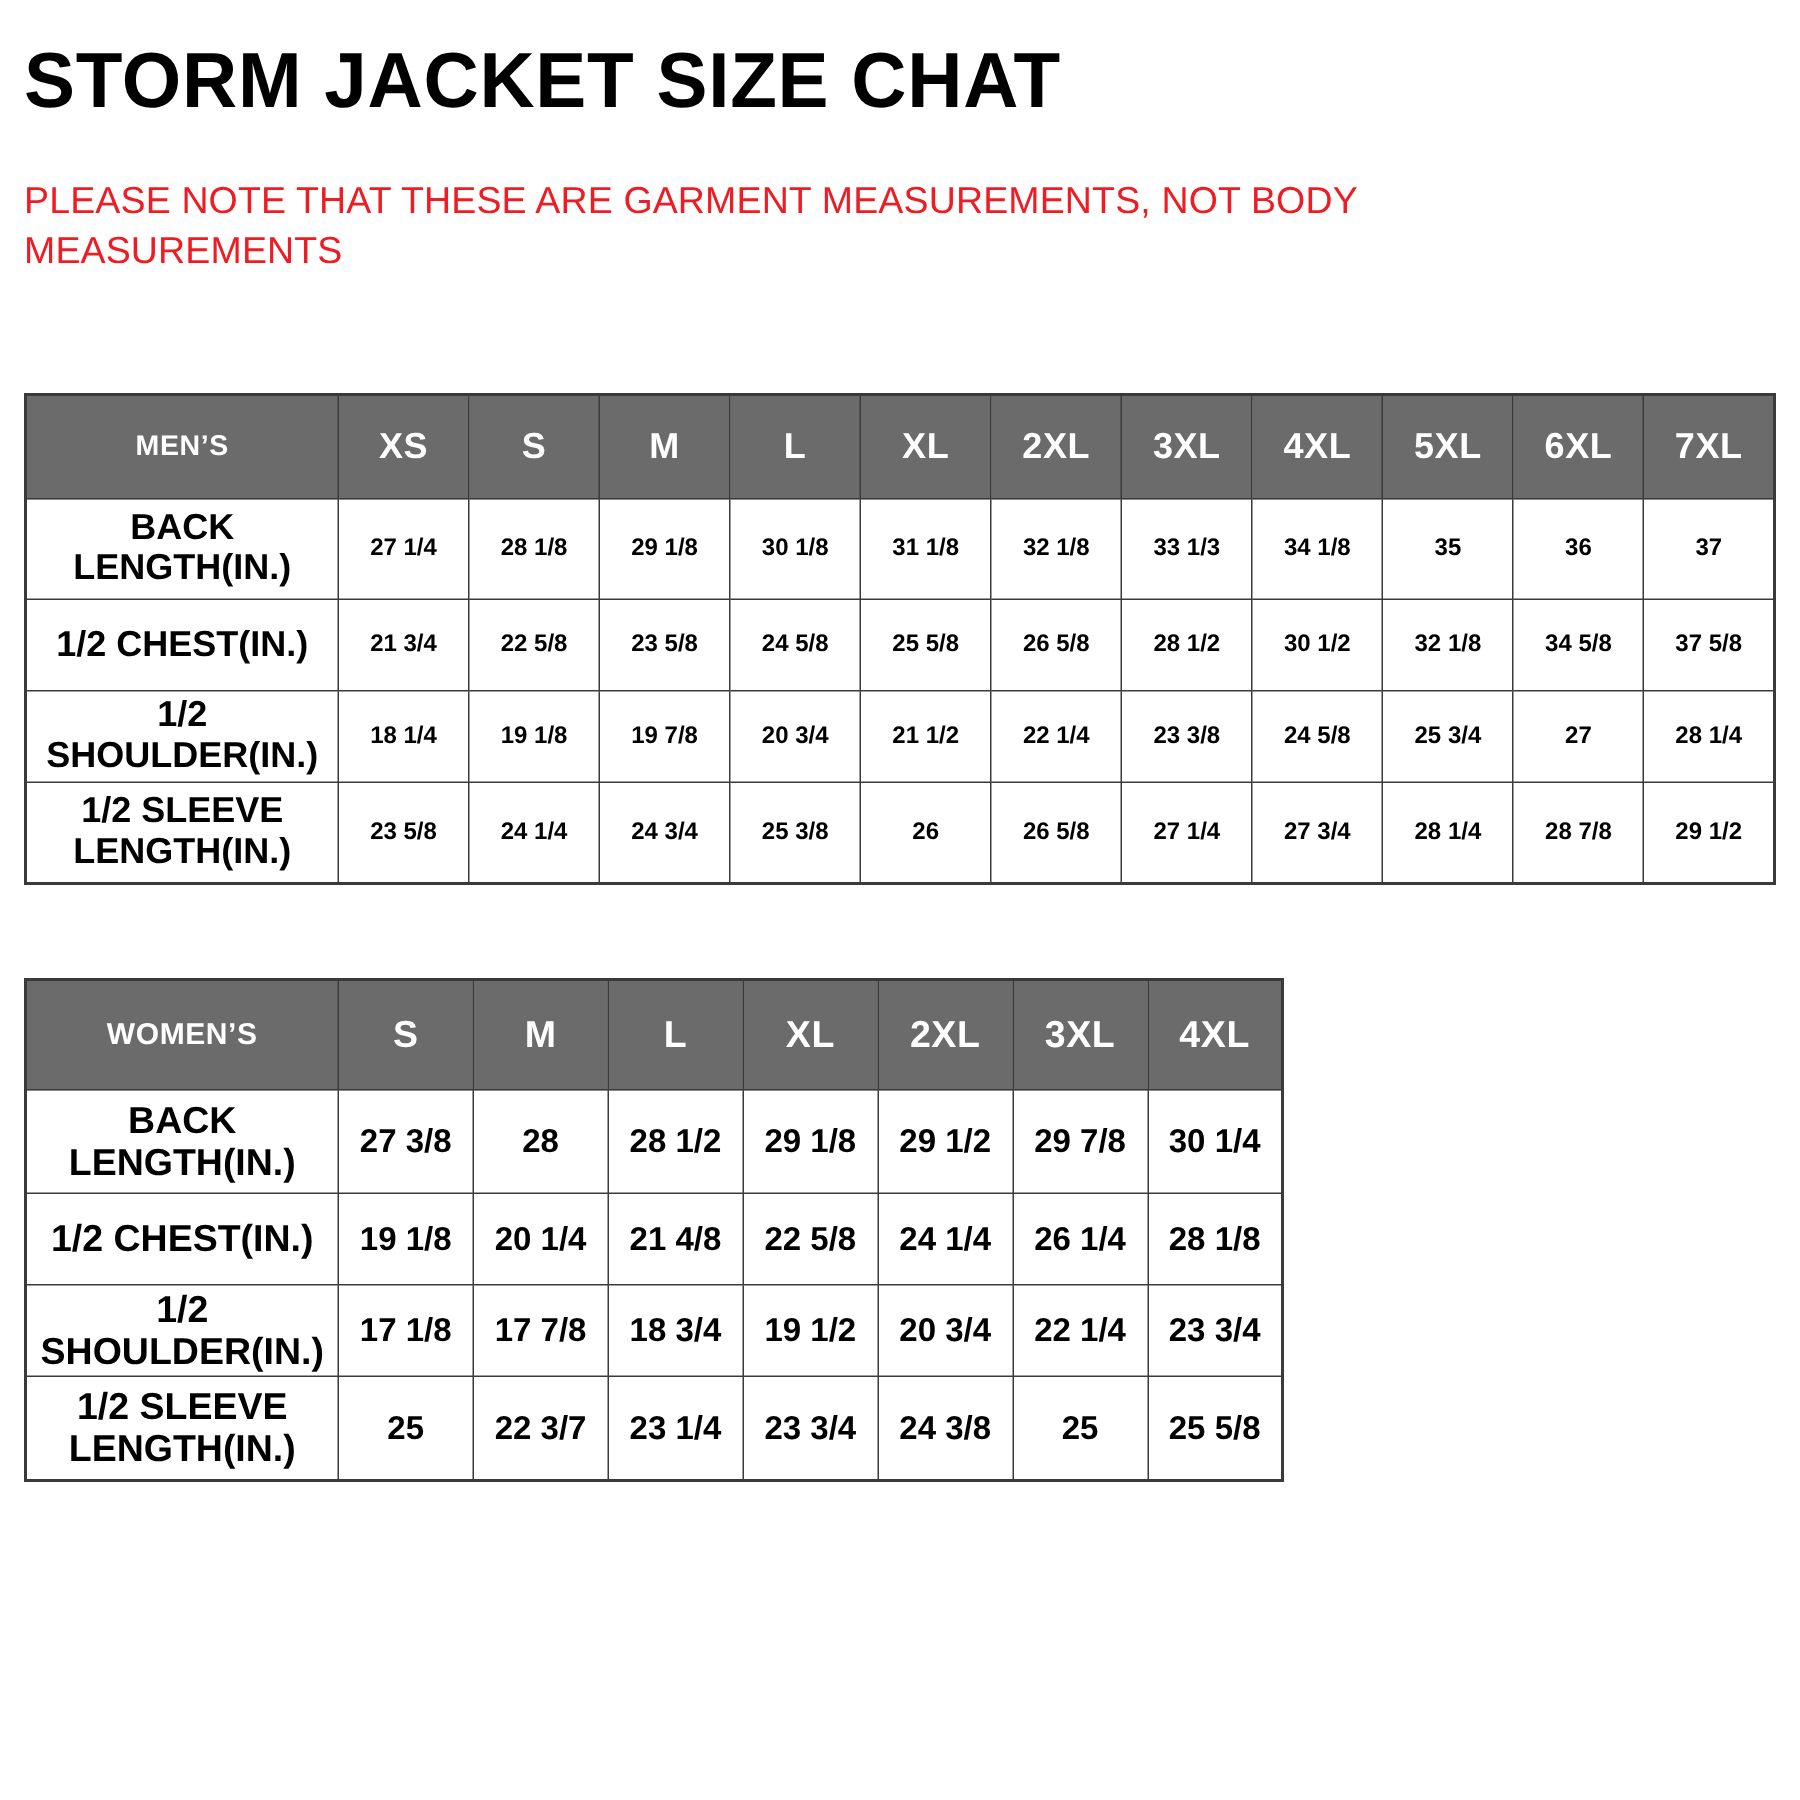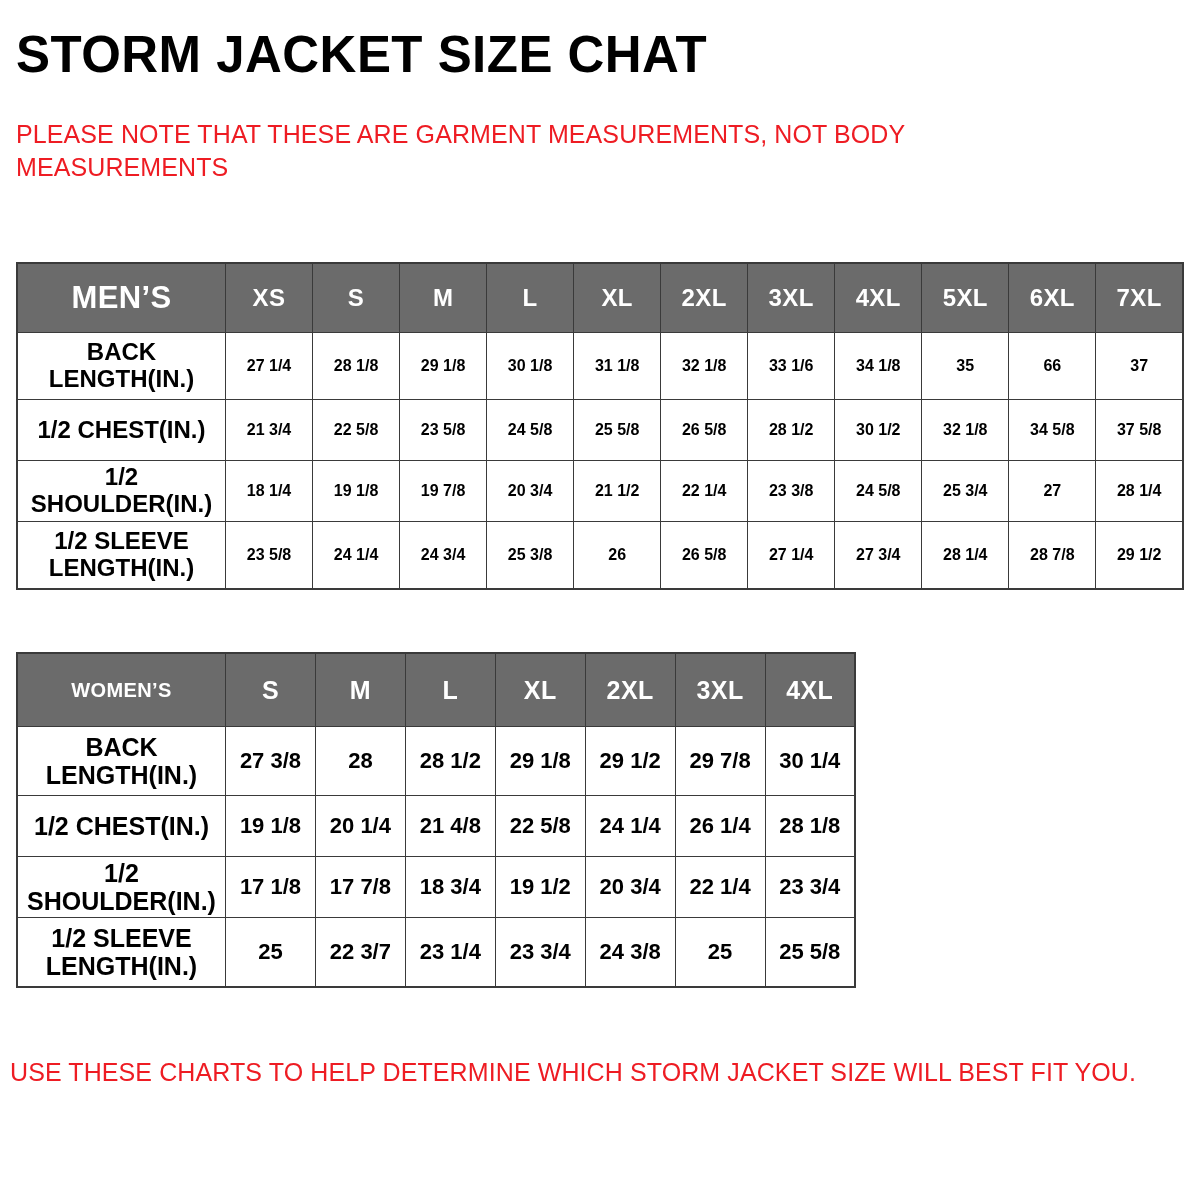--- a/index.html
+++ b/index.html
@@ -77,21 +77,21 @@
     letter-spacing: 0.4px;
   }
 
   
   #mens-table {
     left: 16px;
     top: 262px;
     width: 1168px;
   }
   #mens-table thead th { height: 66px; font-size: 24px; }
-  #mens-table thead th.corner { font-size: 31px; }
+  #mens-table thead th.corner { font-size: 19px; }
   #mens-table tbody td { height: 58px; font-size: 16px; }
   #mens-table tbody td.rowlabel {
     font-size: 24px;
     line-height: 1.12;
     padding: 0 2px;
   }
   #mens-table tbody tr.tall td { height: 64px; }
 
   
   #womens-table {
@@ -140,24 +140,24 @@
     <tbody>
         <tr class="tall">
           <td class="rowlabel" style="width: 205px;">BACK
 LENGTH(IN.)</td>
           <td>27  1/4</td>
           <td>28  1/8</td>
           <td>29  1/8</td>
           <td>30  1/8</td>
           <td>31  1/8</td>
           <td>32  1/8</td>
-          <td>33  1/6</td>
+          <td>33  1/3</td>
           <td>34  1/8</td>
           <td>35</td>
-          <td>66</td>
+          <td>36</td>
           <td>37</td>
         </tr>
         <tr>
           <td class="rowlabel" style="width: 205px;">1/2  CHEST(IN.)</td>
           <td>21  3/4</td>
           <td>22  5/8</td>
           <td>23  5/8</td>
           <td>24  5/8</td>
           <td>25  5/8</td>
           <td>26  5/8</td>
@@ -251,15 +251,14 @@
           <td>22  3/7</td>
           <td>23  1/4</td>
           <td>23  3/4</td>
           <td>24  3/8</td>
           <td>25</td>
           <td>25  5/8</td>
         </tr>
       </tbody>
   </table>
 
-  <div class="note-bottom">USE THESE CHARTS TO HELP DETERMINE WHICH STORM JACKET  SIZE WILL BEST FIT YOU.</div>
 
 </div>
 
 </body></html>

